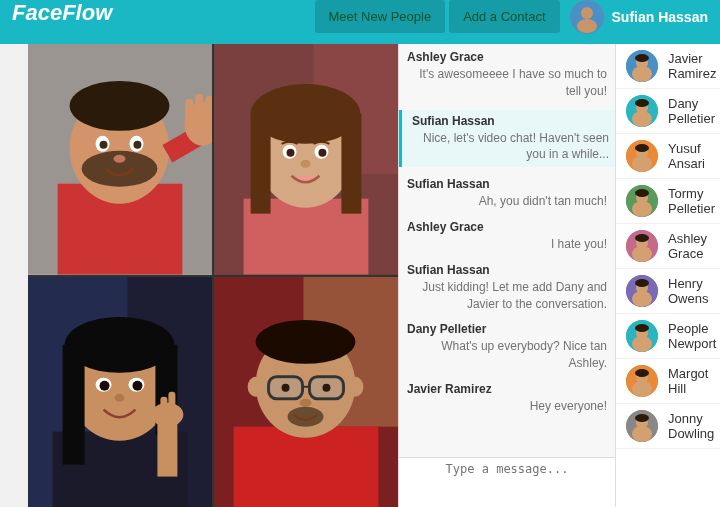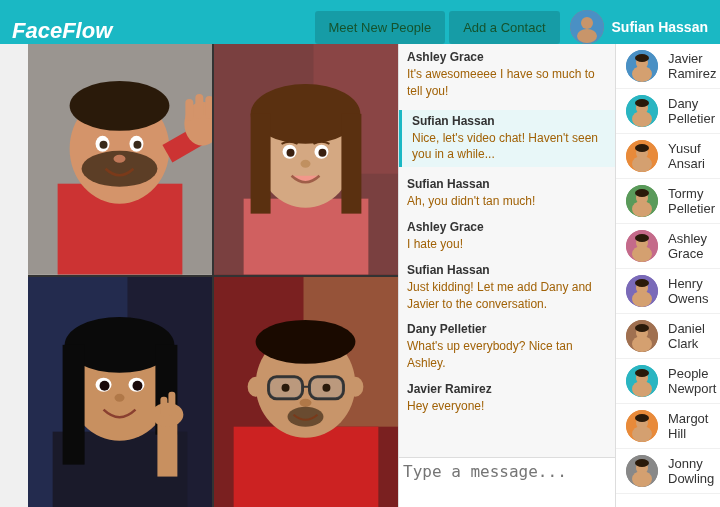--- a/index.html
+++ b/index.html
@@ -10,21 +10,21 @@
       font-size: 13px;
       background: #f0f0f0;
       overflow: hidden;
     }
 
     
     #header {
       background: #1ab8c4;
       height: 44px;
       display: flex;
-      align-items: flex-end;
+      align-items: flex-start;
       padding: 0 12px;
     }
     #logo {
       color: white;
       font-size: 22px;
       font-weight: bold;
       font-style: italic;
       flex: 1;
     }
     .header-btn {
@@ -113,46 +113,48 @@
     .chat-message {
       margin-bottom: 10px;
     }
     .chat-sender {
       font-weight: bold;
       color: #333;
       font-size: 12px;
       margin-bottom: 2px;
     }
     .chat-text {
-      color: #a16207;
+      color: #737373;
       font-size: 12px;
       line-height: 1.4;
+      text-align: right;
     }
     .chat-message.highlighted {
       background: #e8f7f8;
       border-left: 3px solid #1ab8c4;
       padding: 4px 6px;
       margin-left: -8px;
       margin-right: -8px;
       padding-left: 10px;
     }
     #chat-input-area {
       height: 50px;
       border-top: 1px solid #ddd;
       background: white;
       padding: 4px;
     }
     #chat-input {
       width: 100%;
       height: 100%;
       border: none;
       outline: none;
-      font-size: 16px;
+      font-size: 12px;
       resize: none;
       background: transparent;
+      text-align: center;
     }
 
     
     #contacts-panel {
       flex: 1;
       background: white;
       overflow-y: auto;
     }
     .contact-item {
       display: flex;
@@ -436,31 +438,20 @@
           <svg viewBox="0 0 32 32" width="32" height="32">
     <circle cx="16" cy="16" r="16" fill="#7a6ab8"></circle>
     <ellipse cx="16" cy="13" rx="6" ry="6.5" fill="#d4a070"></ellipse>
     <ellipse cx="16" cy="24" rx="10" ry="8" fill="#d4a070"></ellipse>
     <ellipse cx="16" cy="8" rx="7" ry="4" fill="#2a1a0a"></ellipse>
   </svg>
         </div>
         <span class="contact-name">Henry Owens</span>
       </div>
       <div class="contact-item">
-        <div class="contact-avatar" style="background: rgb(160, 112, 80);">
-          <svg viewBox="0 0 32 32" width="32" height="32">
-    <circle cx="16" cy="16" r="16" fill="#a07050"></circle>
-    <ellipse cx="16" cy="13" rx="6" ry="6.5" fill="#d4a070"></ellipse>
-    <ellipse cx="16" cy="24" rx="10" ry="8" fill="#d4a070"></ellipse>
-    <ellipse cx="16" cy="8" rx="7" ry="4" fill="#2a1a0a"></ellipse>
-  </svg>
-        </div>
-        <span class="contact-name">Daniel Clark</span>
-      </div>
-      <div class="contact-item">
         <div class="contact-avatar" style="background: rgb(42, 181, 193);">
           <svg viewBox="0 0 32 32" width="32" height="32">
     <circle cx="16" cy="16" r="16" fill="#2ab5c1"></circle>
     <ellipse cx="16" cy="13" rx="6" ry="6.5" fill="#d4a070"></ellipse>
     <ellipse cx="16" cy="24" rx="10" ry="8" fill="#d4a070"></ellipse>
     <ellipse cx="16" cy="8" rx="7" ry="4" fill="#2a1a0a"></ellipse>
   </svg>
         </div>
         <span class="contact-name">People Newport</span>
       </div>

